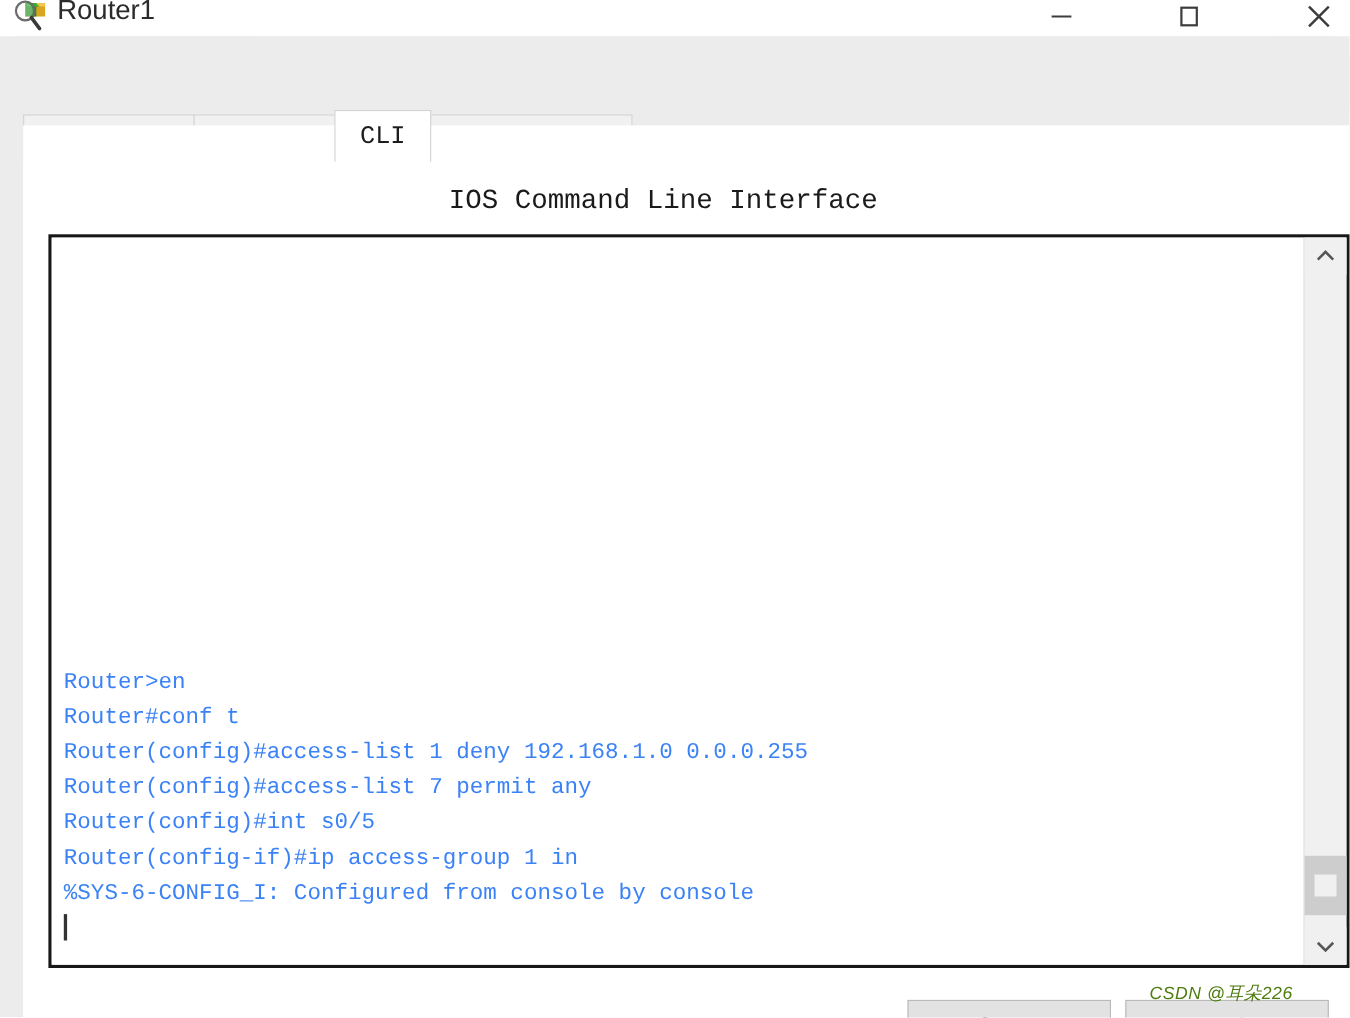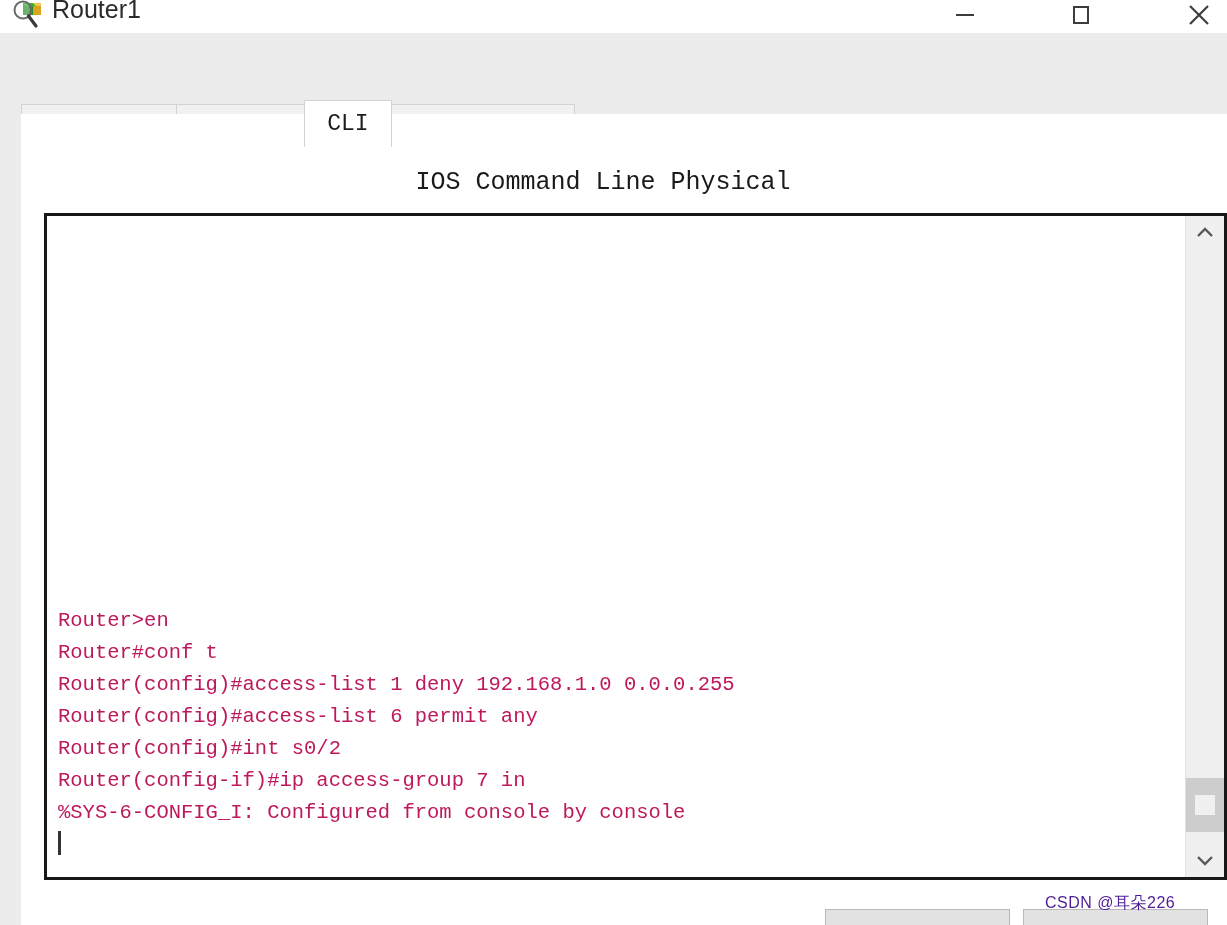--- a/index.html
+++ b/index.html
@@ -151,21 +151,21 @@
   #term-lines {
     position: absolute;
     left: 11px;
     bottom: 22px;
     width: 1120px;
   }
   .term-line {
     font-family: "Liberation Mono", monospace;
     font-size: 20.5px;
     line-height: 32px;
-    color: #be185d;
+    color: #3b82f6;
     white-space: pre;
     height: 32px;
   }
   #term-cursor {
     width: 3px;
     height: 24px;
     background: #333333;
     margin-top: 2px;
   }
 
@@ -232,23 +232,24 @@
     width: 185px;
   }
 
   
   #watermark {
     position: absolute;
     left: 1045px;
     top: 893px;
     font-family: "Liberation Sans", sans-serif;
     font-size: 16px;
-    color: #4c1d95;
+    color: #4d7c0f;
     white-space: nowrap;
     letter-spacing: 0.5px;
+    font-style: italic;
   }
 </style>
 </head>
 <body>
 
 <div id="titlebar">
 
   <div id="app-icon">
     <svg width="34" height="30" viewBox="0 0 34 30">
 
@@ -300,32 +301,32 @@
         <span>CLI</span>
       </div>
       <div class="tab">
         <span>Attributes</span>
       </div>
     </div>
   </div>
 
   <div id="content-panel">
 
-    <div id="cli-heading">IOS Command Line Physical</div>
+    <div id="cli-heading">IOS Command Line Interface</div>
 
     <div id="terminal-wrap">
 
       <div id="terminal-output">
         <div id="term-lines">
           <div class="term-line">Router&gt;en</div>
           <div class="term-line">Router#conf t</div>
           <div class="term-line">Router(config)#access-list 1 deny 192.168.1.0 0.0.0.255</div>
-          <div class="term-line">Router(config)#access-list 6 permit any</div>
-          <div class="term-line">Router(config)#int s0/2</div>
-          <div class="term-line">Router(config-if)#ip access-group 7 in</div>
+          <div class="term-line">Router(config)#access-list 7 permit any</div>
+          <div class="term-line">Router(config)#int s0/5</div>
+          <div class="term-line">Router(config-if)#ip access-group 1 in</div>
           <div class="term-line">%SYS-6-CONFIG_I: Configured from console by console</div>
           <div id="term-cursor"></div>
         </div>
       </div>
 
       <div id="vscroll">
         <div class="scroll-arrow" id="scroll-up">
           <svg width="20" height="14" viewBox="0 0 20 14">
             <polyline points="3,10 10,3 17,10" fill="none" stroke="#575757" stroke-width="2.4"></polyline>
           </svg>

